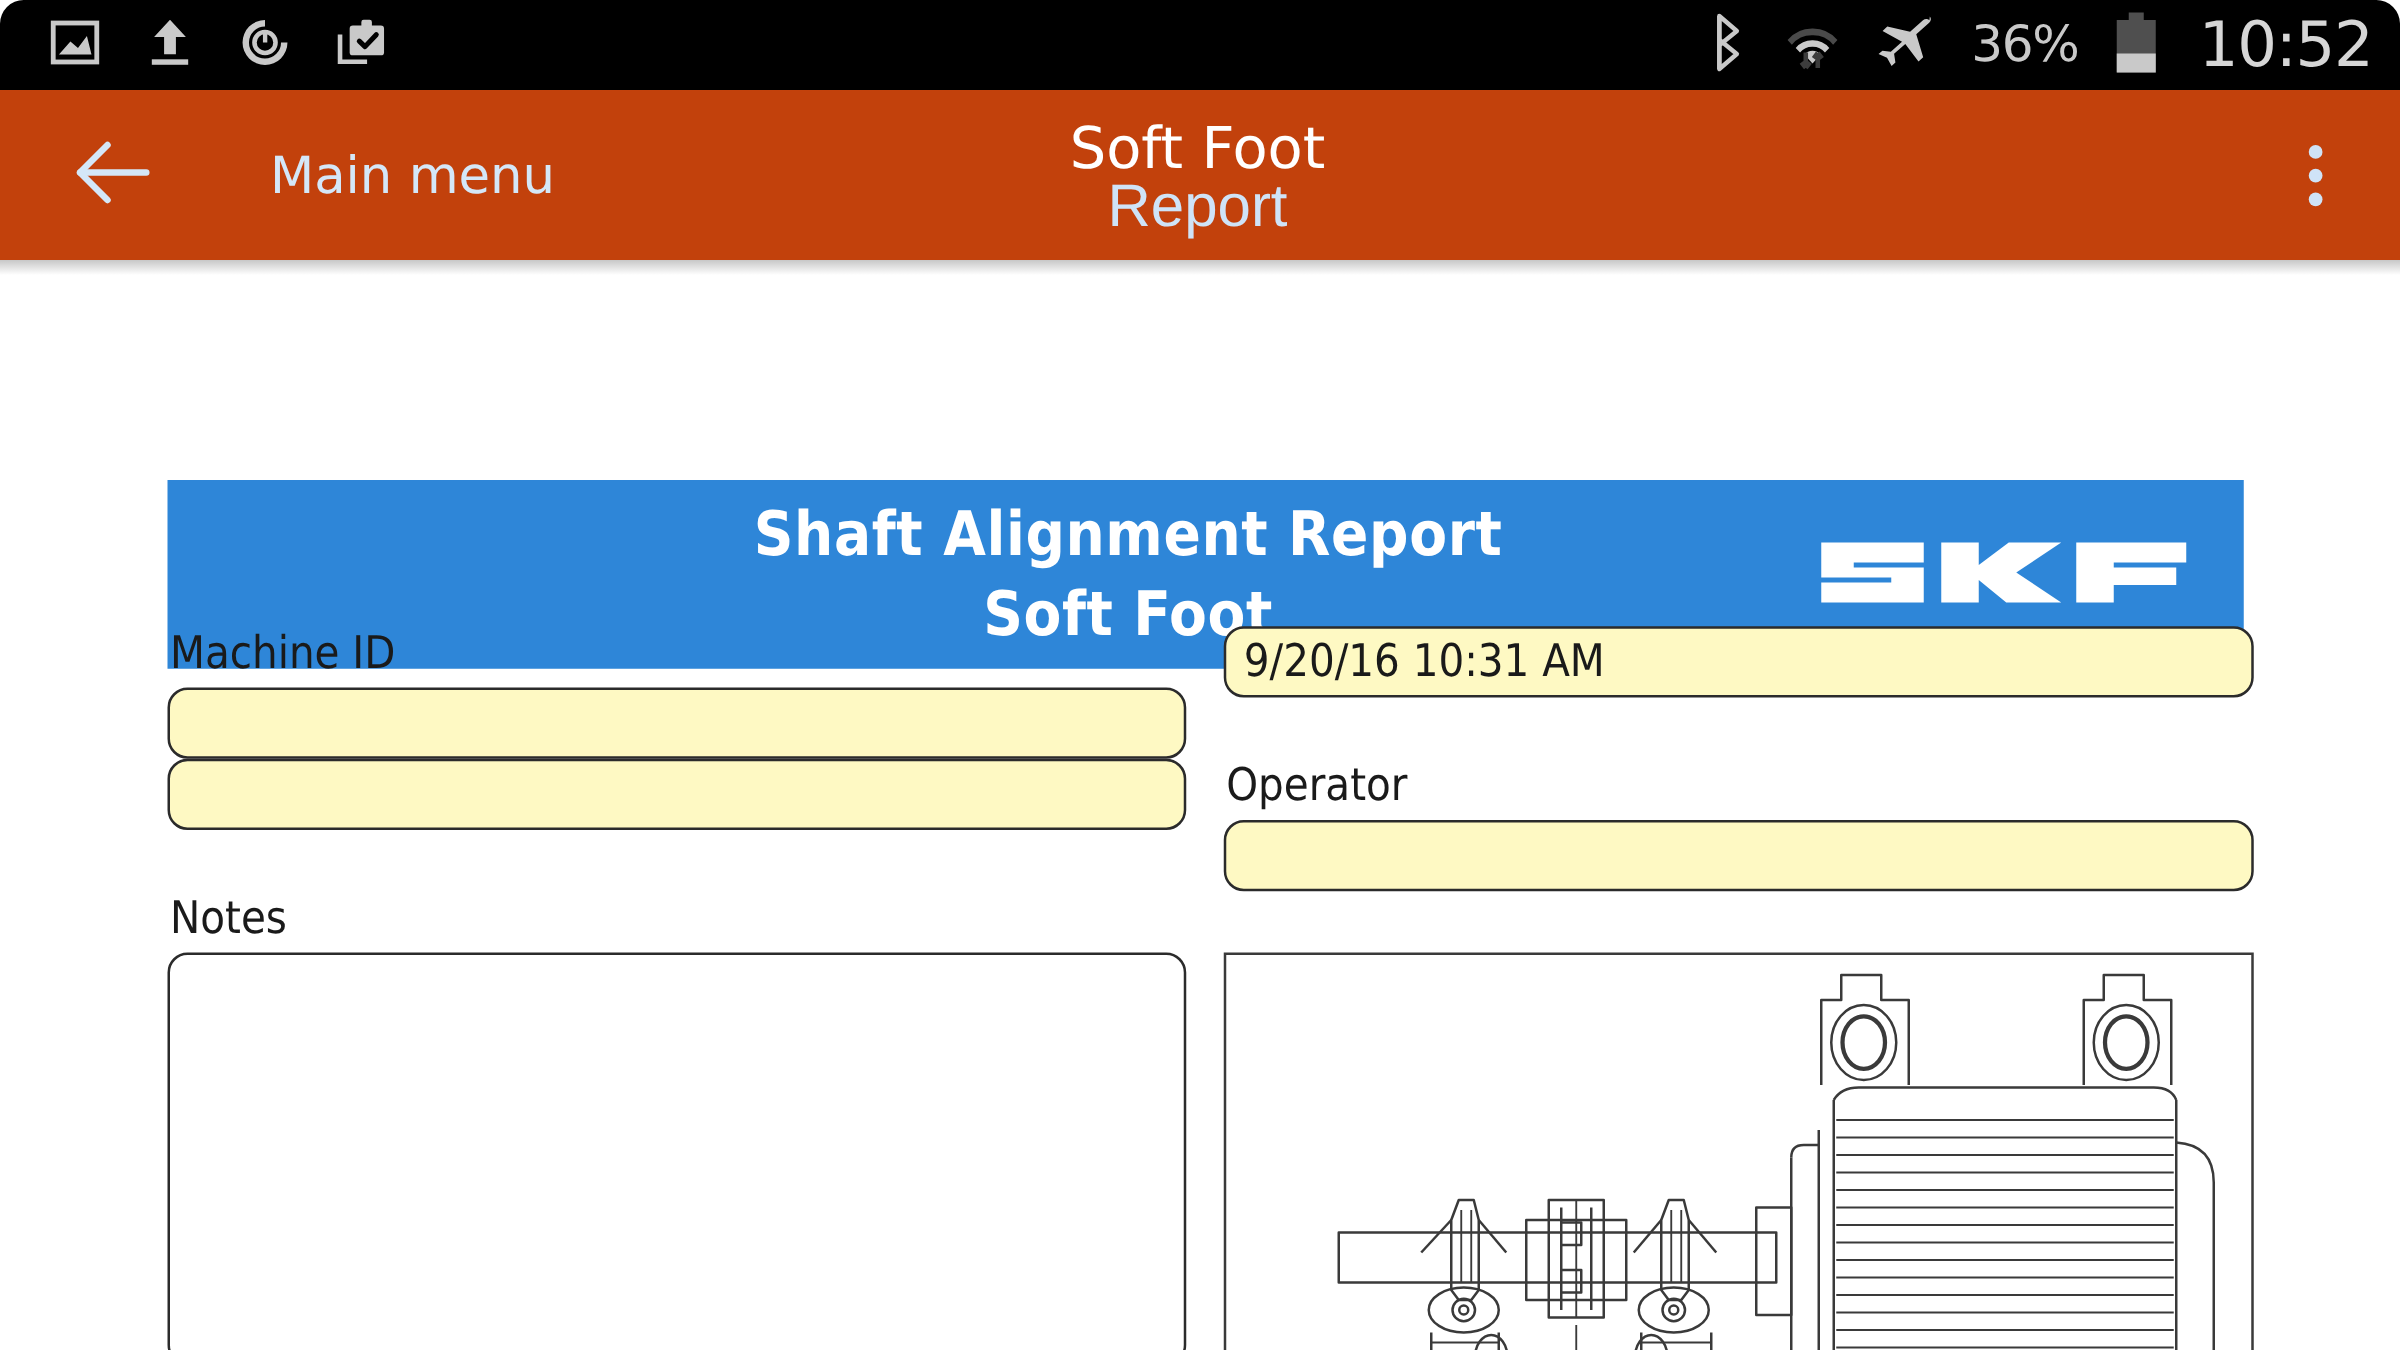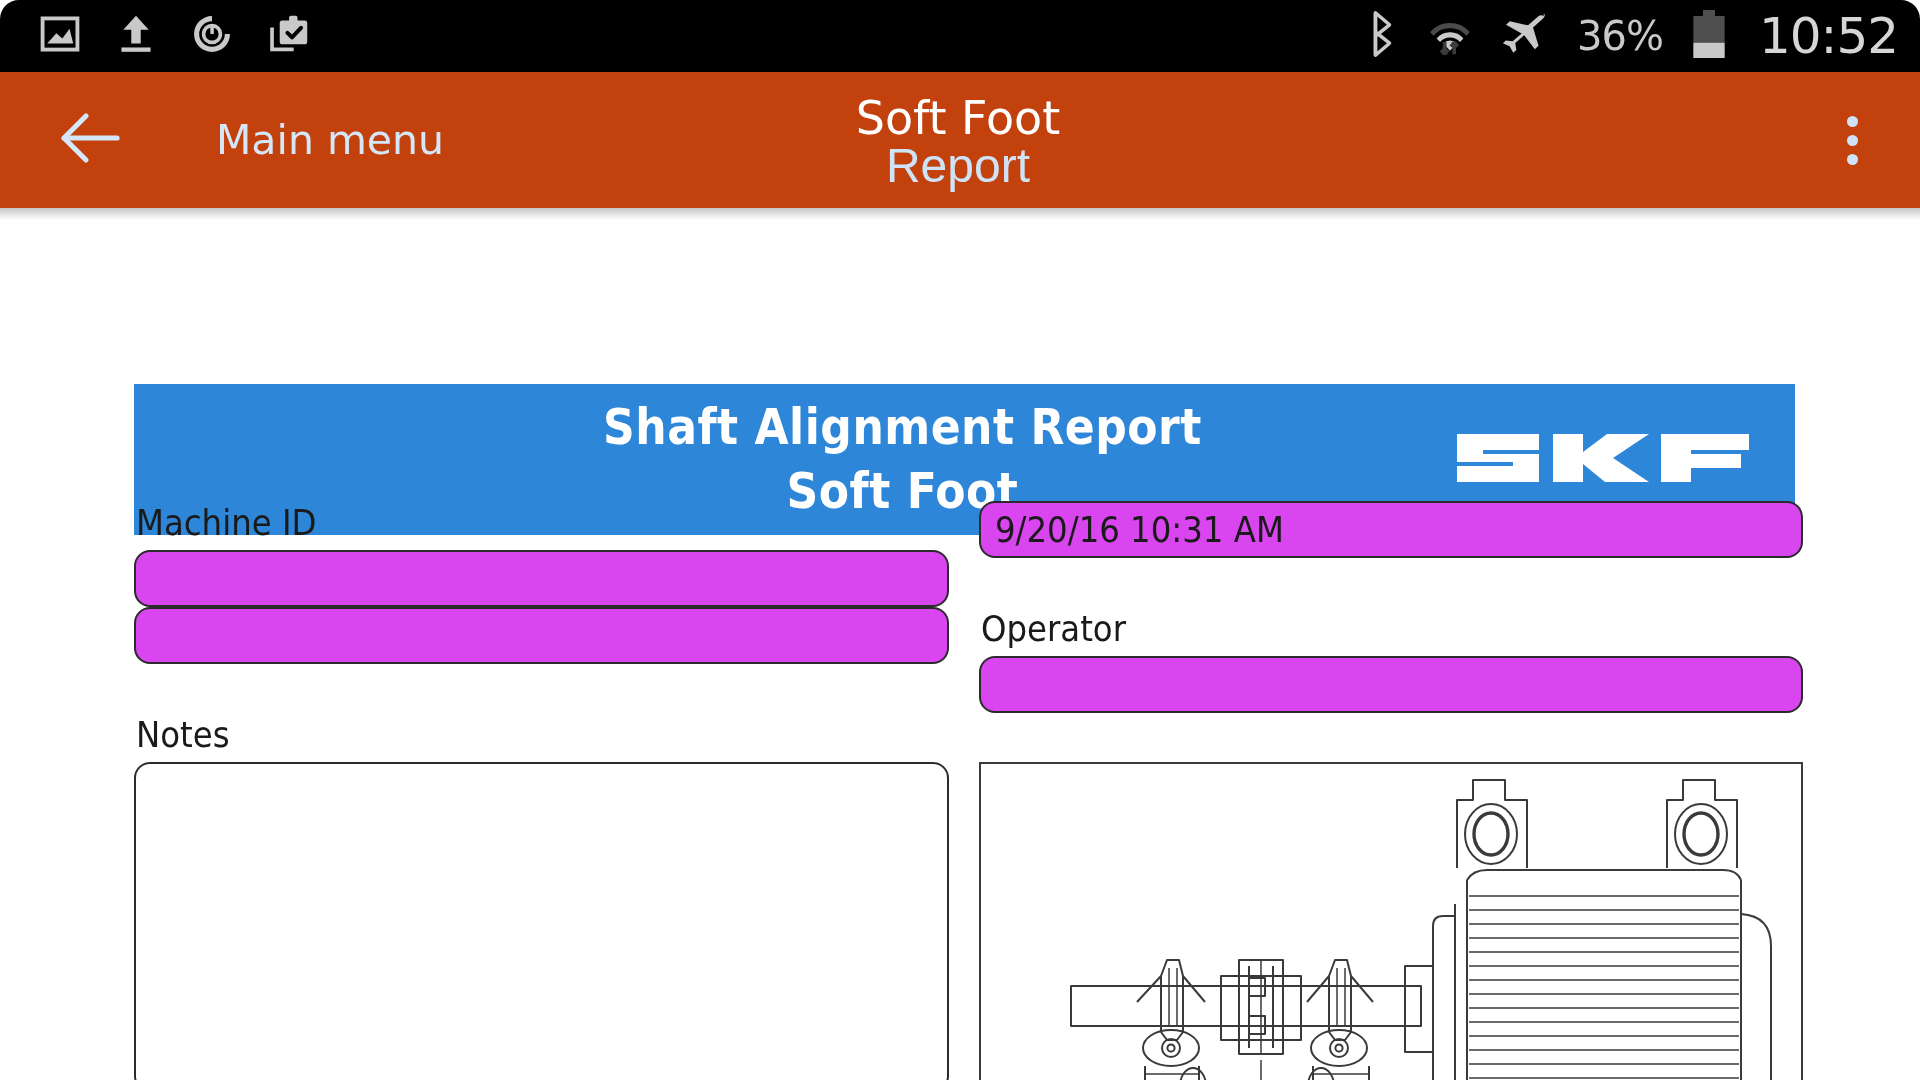--- a/index.html
+++ b/index.html
@@ -162,21 +162,21 @@
     font-family: "DejaVu Sans Condensed", "DejaVu Sans", sans-serif;
     margin-bottom: 5px;
     margin-left: 2px;
   }
   .fld-box {
     box-sizing: border-box;
     width: 100%;
     height: 57px;
     border: 2px solid #2b2b2b;
     border-radius: 16px;
-    background: #d946ef;
+    background: #fef9c3;
     display: flex; align-items: center;
     padding: 0 14px;
     color: #1a1a1a;
     font-size: 36px;
     font-family: "DejaVu Sans Condensed", "DejaVu Sans", sans-serif;
     overflow: hidden;
     white-space: nowrap;
   }
   .fld-notes {
     box-sizing: border-box;

